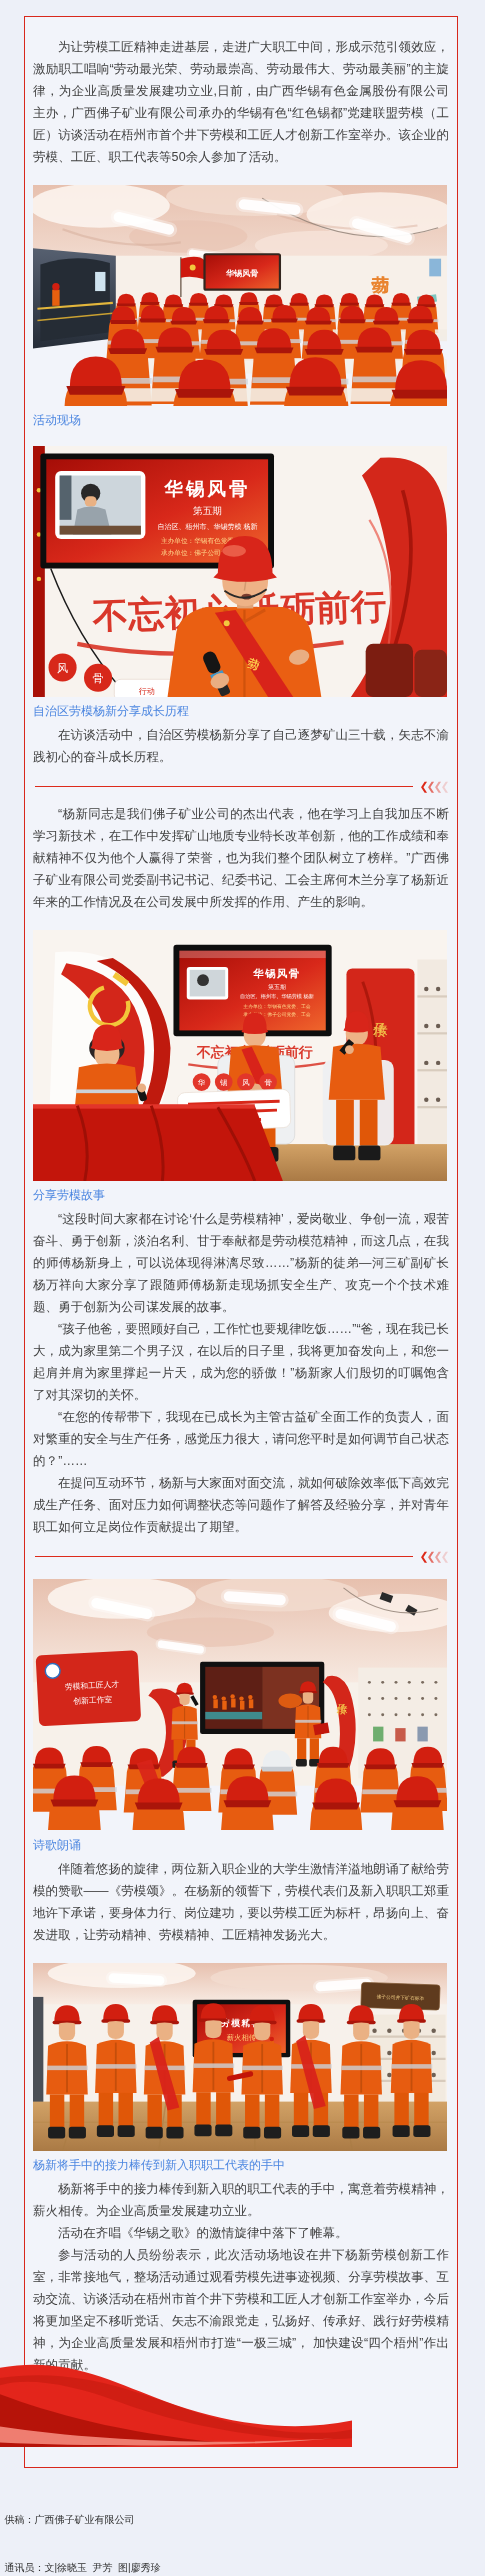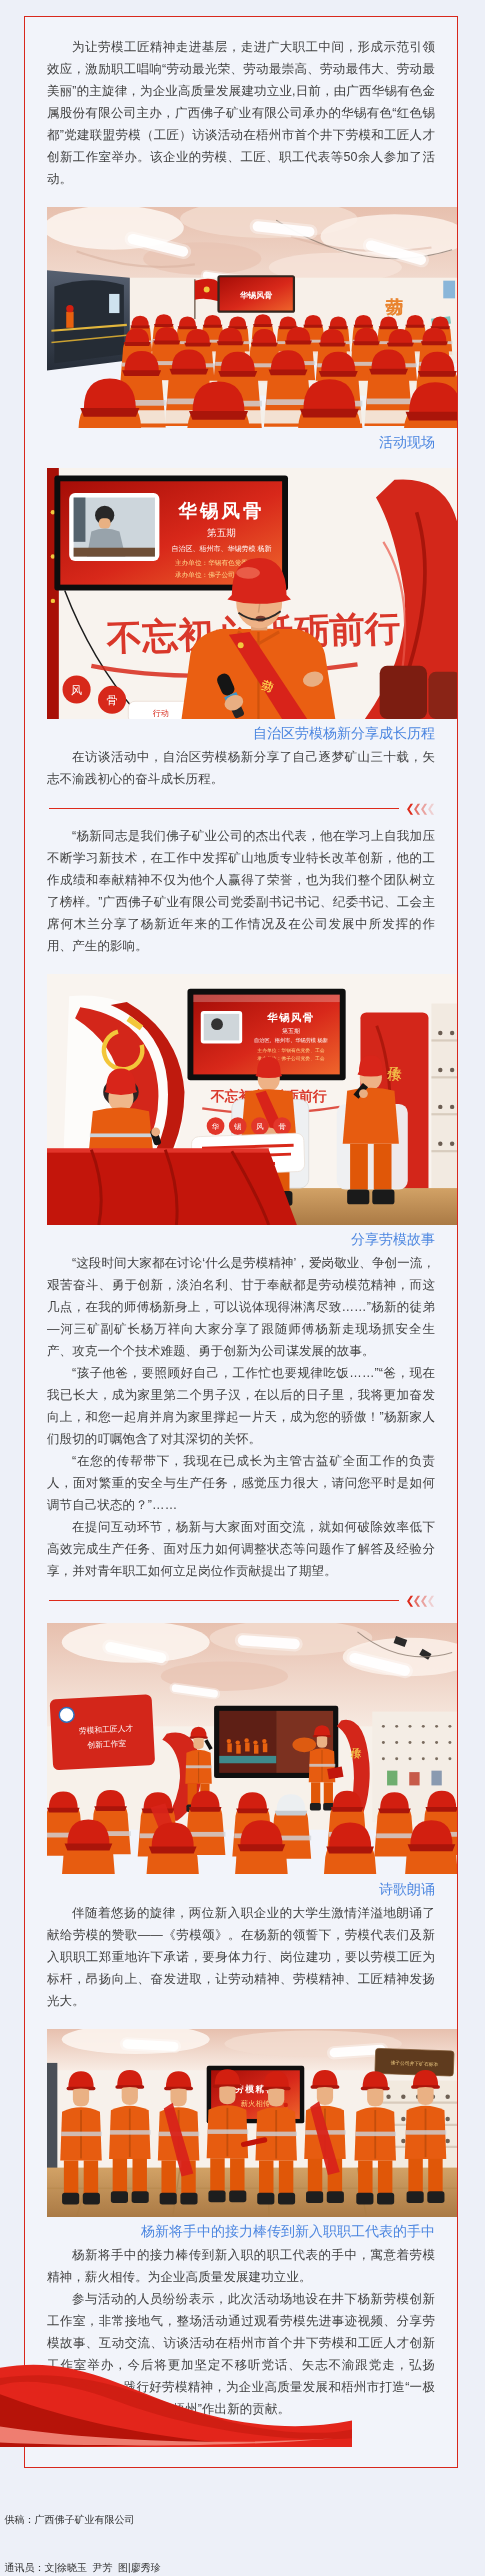--- a/index.html
+++ b/index.html
@@ -8,35 +8,35 @@
     width:485px;height:2576px;
     background:#edf0f8;
     font-family:"Liberation Sans","DejaVu Sans",sans-serif;
     overflow:hidden;
   }
   .article-box{
     position:absolute;left:24px;top:16px;
     width:434px;height:2452px;box-sizing:border-box;
     border:1.5px solid #d8281c;
     background:#f2f4fa;
-    padding:19px 22px 0;
+    padding:19px 8px 0;
     overflow:hidden;
   }
   .para{
     margin:0;
     font-size:12.5px;line-height:22px;color:#414141;
     text-indent:2em;text-align:justify;
     letter-spacing:0.1px;
   }
   .gap-top{}
   .photo{margin:17px 0 0;padding:0;}
   .photo svg{display:block;width:414px;}
   .caption{
-    margin:7.4px 0 4.4px;text-align:right;
-    font-size:14px;line-height:15.5px;color:#4c86e0;
+    margin:7.4px 0 4.4px;text-align:left;
+    font-size:12px;line-height:15.5px;color:#4c86e0;
   }
   .divider{display:flex;align-items:center;margin:13.3px 1.5px 10.3px;height:11px;}
   .divider .line{flex:1;height:0;border-top:1.5px solid #dd2a1a;margin-right:6.6px;}
   .divider .chv{font-size:11px;font-weight:bold;color:#dd2a1a;letter-spacing:-2.2px;line-height:1;}
   .divider .c2{opacity:.65}.divider .c3{opacity:.4}.divider .c4{opacity:.18}
   .ribbon{position:absolute;left:0;top:2356px;width:352px;height:91px;z-index:5;}
   .ribbon svg{display:block;width:352px;height:91px;}
   .footer{
     position:absolute;left:4.4px;top:2480px;z-index:6;
     font-size:10px;line-height:16px;color:#2f2f2f;
@@ -513,20 +513,21 @@
         <use href="#wkrf" transform="translate(512,64) scale(1.22)"></use>
         <path d="M158,108 L170,100 L198,196 L182,200 Z" fill="#d8231a" opacity=".95"></path>
         <path d="M356,106 L368,98 L396,194 L380,198 Z" fill="#d8231a" opacity=".95"></path>
         <rect x="262" y="150" width="36" height="7" rx="3" fill="#c21408" transform="rotate(-12 280 153)"></rect>
       </g>
     </svg>
   </figure>
   <div class="caption">杨新将手中的接力棒传到新入职职工代表的手中</div>
 
   <p class="para">杨新将手中的接力棒传到新入职的职工代表的手中，寓意着劳模精神，薪火相传。为企业高质量发展建功立业。</p>
+  <p class="para">活动在齐唱《华锡之歌》的激情旋律中落下了帷幕。</p>
   <p class="para">参与活动的人员纷纷表示，此次活动场地设在井下杨新劳模创新工作室，非常接地气，整场活动通过观看劳模先进事迹视频、分享劳模故事、互动交流、访谈活动在梧州市首个井下劳模和工匠人才创新工作室举办，今后将更加坚定不移听党话、矢志不渝跟党走，弘扬好、传承好、践行好劳模精神，为企业高质量发展和梧州市打造“一极三城”， 加快建设“四个梧州”作出新的贡献。</p>
 
 </div>
 
 <div class="ribbon">
   <svg viewBox="0 0 478 124" preserveAspectRatio="none">
     <path fill="#e3251b" d="M0,16 C90,0 150,34 225,62 C300,90 390,106 478,88 L478,124 L0,124 Z"></path>
     <path fill="#c61a10" d="M0,30 C110,14 190,52 270,78 C340,100 420,112 478,100 L478,112 C380,120 250,96 160,62 C100,40 40,28 0,40 Z" opacity=".65"></path>
     <path fill="#b01208" d="M0,52 C70,78 160,104 300,118 C200,124 80,124 0,124 Z" opacity=".9"></path>
     <path fill="#f5897c" d="M0,96 C130,116 300,122 454,112 C330,124 140,124 0,118 Z" opacity=".9"></path>

